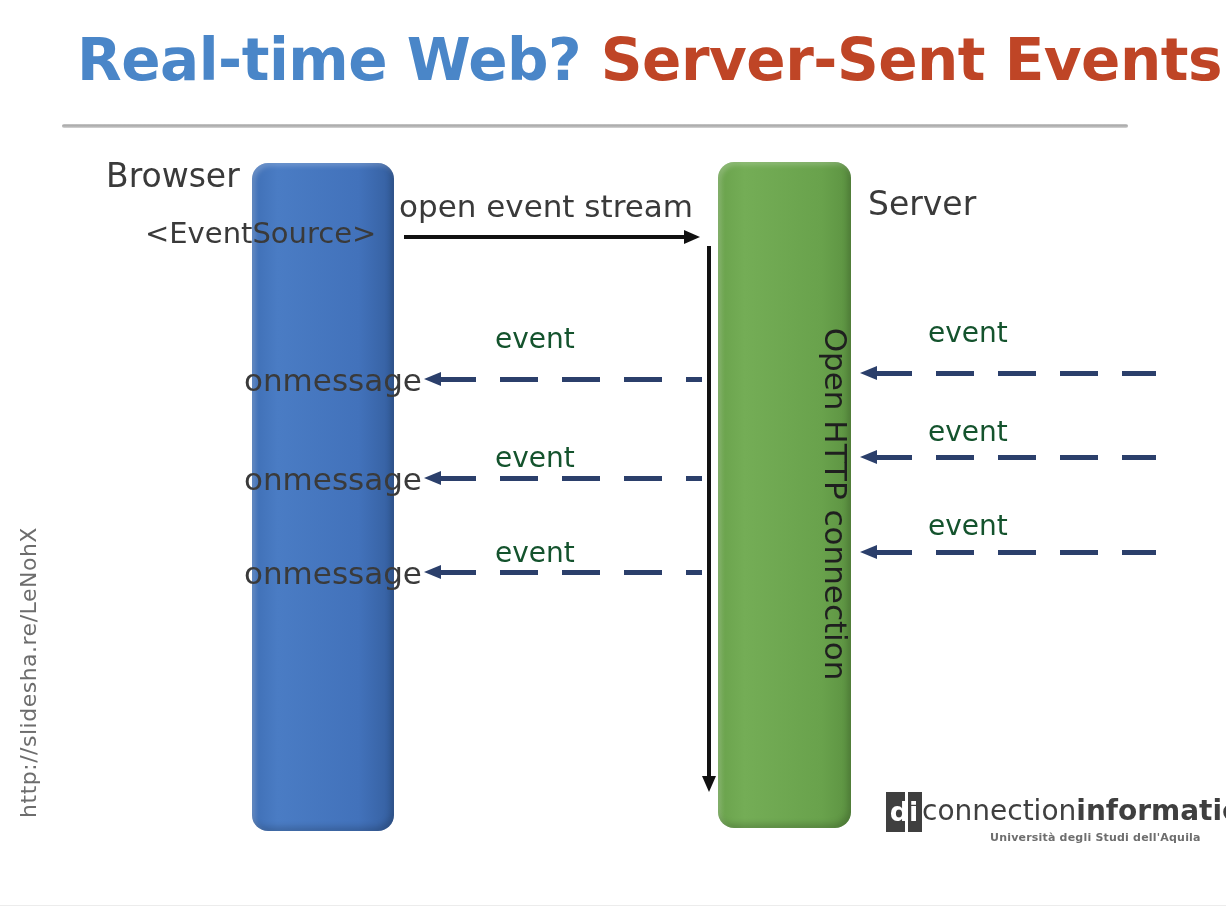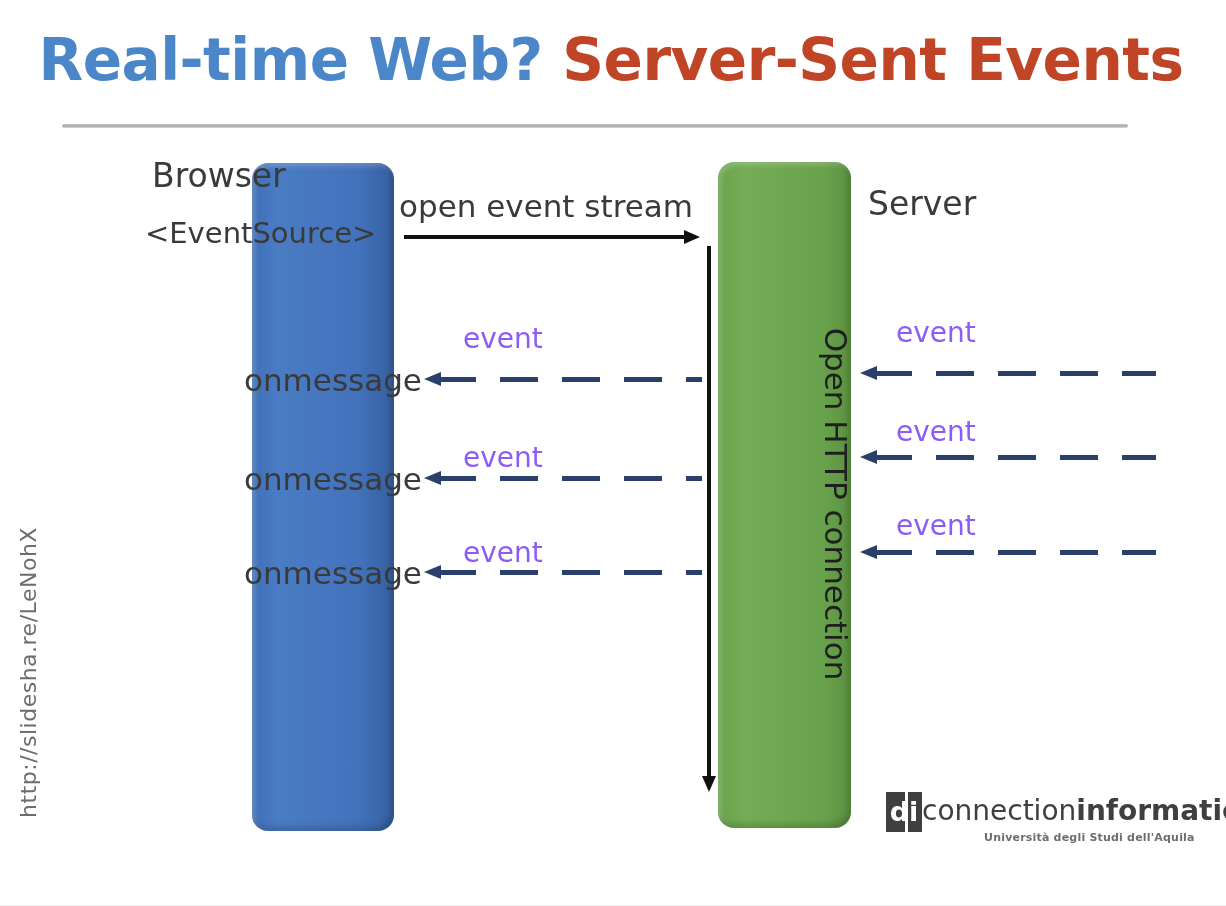--- a/index.html
+++ b/index.html
@@ -19,21 +19,21 @@
     border-bottom: 1px solid #ececec;
     box-sizing: border-box;
   }
 
   
   .title-row {
     position: absolute;
     left: 0;
     top: 26px;
     width: 1222px;
-    text-align: center;
+    text-align: right;
     white-space: nowrap;
     font-size: 58px;
     font-weight: bold;
     letter-spacing: -0.5px;
     font-family: "DejaVu Sans", sans-serif;
   }
   .title-blue { color: #4a86c8; }
   .title-red  { color: #bf4526; }
 
   .title-rule {
@@ -84,40 +84,41 @@
     box-shadow: inset -3px -4px 6px rgba(0,0,0,.18), inset 3px 3px 5px rgba(255,255,255,.22);
   }
 
   
   .lbl {
     position: absolute;
     color: #3a3a3a;
     white-space: nowrap;
     font-family: "DejaVu Sans", sans-serif;
   }
-  .lbl-browser { left: 106px; top: 156px; font-size: 33px; margin-left: 46px; }
+  .lbl-browser { left: 106px; top: 156px; font-size: 33px; }
   .lbl-server  { left: 868px; top: 160px; font-size: 33px; margin-top: 24px; }
   .lbl-eventsource { left: 145px; top: 216px; font-size: 29px; z-index: 5; }
   .lbl-openstream  { left: 399px; top: 188px; font-size: 31px; }
 
   .lbl-onmessage {
     font-size: 31px;
     left: 244px;
     z-index: 5;
   }
   .om1 { top: 362px; }
   .om2 { top: 461px; }
   .om3 { top: 555px; }
 
   .lbl-event {
     position: absolute;
     font-size: 28px;
-    color: #8b5cf6;
-    white-space: nowrap;
-    font-family: "DejaVu Sans", sans-serif;
+    color: #14532d;
+    white-space: nowrap;
+    font-family: "DejaVu Sans", sans-serif;
+    margin-left: 32px;
   }
   .ev-l1 { left: 463px; top: 322px; }
   .ev-l2 { left: 463px; top: 441px; }
   .ev-l3 { left: 463px; top: 536px; }
   .ev-r1 { left: 896px; top: 316px; }
   .ev-r2 { left: 896px; top: 415px; }
   .ev-r3 { left: 896px; top: 509px; }
 
   
   .lbl-openhttp {
@@ -240,21 +241,21 @@
     position: absolute;
     left: 36px; top: 4px;
     font-size: 28px;
     color: #3f3f3f;
     white-space: nowrap;
     font-family: "DejaVu Sans", sans-serif;
   }
   .logo-word .b { font-weight: bold; }
   .logo-sub {
     position: absolute;
-    left: 98px; top: 41px;
+    left: 104px; top: 41px;
     font-size: 11px;
     font-weight: bold;
     color: #6e6e6e;
     white-space: nowrap;
     letter-spacing: 0.2px;
     font-family: "DejaVu Sans", sans-serif;
   }
 </style>
 </head>
 <body>

